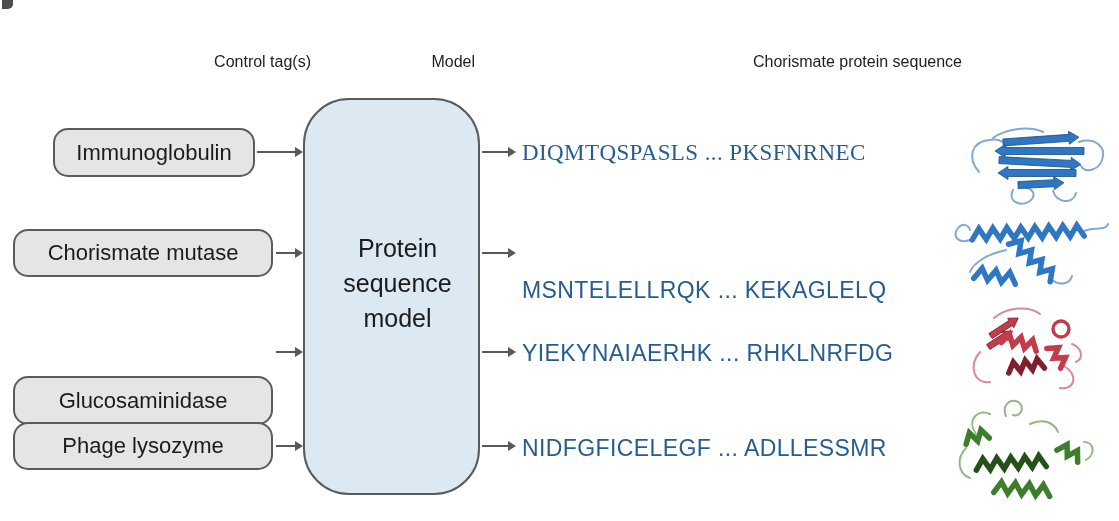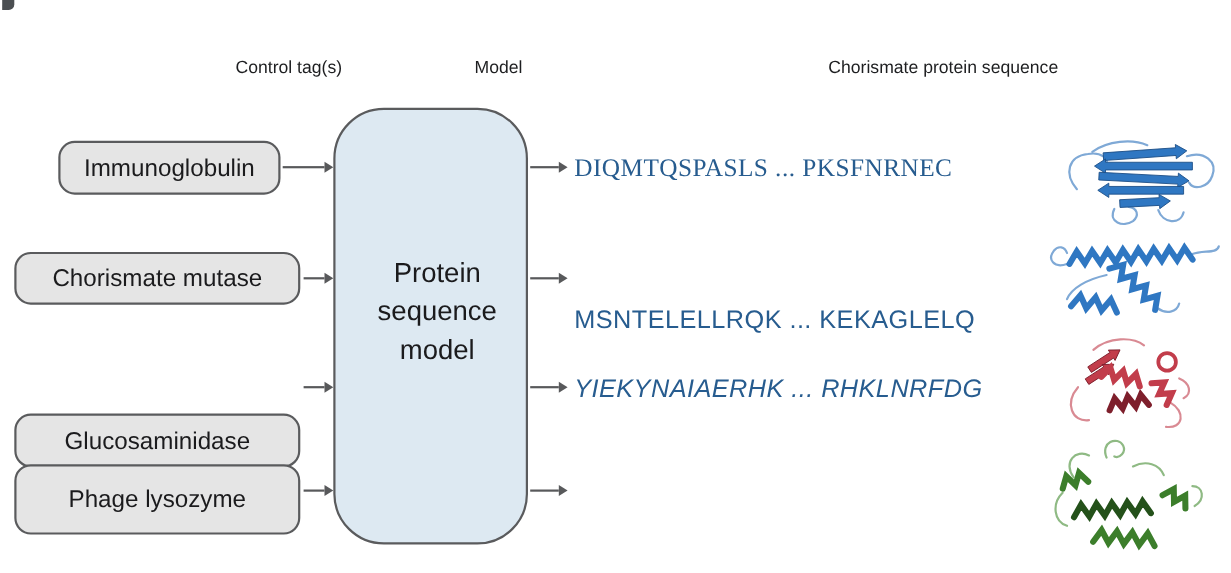--- a/index.html
+++ b/index.html
@@ -17,21 +17,21 @@
 
   .tag {
     position:absolute; background:#e5e5e5; border:2px solid #5a5b5d;
     border-radius:15px; box-sizing:border-box;
     display:flex; align-items:center; justify-content:center;
     font-size:22px; color:#1b1b1d; white-space:nowrap;
   }
   #tag-0 { left:53px; top:128px; width:202px; height:49px; }
   #tag-1 { left:13px; top:229px; width:260px; height:48px; }
   #tag-2 { left:13px; top:328px; width:260px; height:49px;margin-top:48px; }
-  #tag-3 { left:13px; top:422px; width:260px; height:64px; }
+  #tag-3 { left:13px; top:422px; width:260px; height:48px; }
 
   .model-box {
     position:absolute; left:303px; top:98px; width:177px; height:397px;
     background:#dde9f2; border:2px solid #5a5b5d; border-radius:46px;
     box-sizing:border-box; display:flex; align-items:center; justify-content:center;
   }
   .model-label {
     text-align:center; font-size:25px; line-height:35px; color:#1b1b1d;
     padding-bottom:26px;
     margin-left:12px;
@@ -50,21 +50,21 @@
   #arr-out-1 { left:482px; top:252px; width:26px; }
   #arr-out-2 { left:482px; top:351px; width:26px; }
   #arr-out-3 { left:482px; top:445px; width:26px; }
 
   .seq {
     position:absolute; left:522px; font-size:23px; line-height:28px;
     color:#275c8f; letter-spacing:0.4px; white-space:nowrap;
   }
   #seq-0 { top:139px;font-family:Liberation Serif, serif; }
   #seq-1 { top:240px;margin-top:36px; }
-  #seq-2 { top:339px;font-style:italic; }
+  #seq-2 { top:339px; }
   #seq-3 { top:434px; }
 
   .structure { position:absolute; }
   #struct-0 { left:963px; top:114px; width:150px; height:95px;  }
   #struct-1 { left:948px; top:218px; width:168px; height:76px;  }
   #struct-2 { left:960px; top:298px; width:132px; height:102px; }
   #struct-3 { left:948px; top:396px; width:150px; height:118px; }
   .structure svg { width:100%; height:100%; display:block; }
   .helix { fill:none; stroke:var(--c); stroke-width:5.5; stroke-linejoin:miter; stroke-linecap:round; }
   .helix-dark { stroke:var(--cd); }
@@ -104,20 +104,21 @@
   <div class="arrow" id="arr-in-3"></div>
 
   <div class="arrow" id="arr-out-0"></div>
   <div class="arrow" id="arr-out-1"></div>
   <div class="arrow" id="arr-out-2"></div>
   <div class="arrow" id="arr-out-3"></div>
 
   <div class="seq" id="seq-0">DIQMTQSPASLS ... PKSFNRNEC</div>
   <div class="seq" id="seq-1">MSNTELELLRQK ... KEKAGLELQ</div>
   <div class="seq" id="seq-2">YIEKYNAIAERHK ... RHKLNRFDG</div>
+  <div class="seq" id="seq-3">NIDFGFICELEGF ... ADLLESSMR</div>
 
   <div class="structure" id="struct-0" style="--c: #2f77c2; --cd: #1d4e86; --cl: #7fa9d6;">
     <svg viewBox="0 0 150 95">
       <g>
         <path class="loop" d="M16,58 C4,44 8,28 26,26 C38,24 46,30 42,37"></path>
         <path class="loop" d="M116,28 C132,23 144,33 139,46 C135,57 122,59 118,52"></path>
         <path class="loop" d="M50,76 C44,88 58,93 67,87 C73,82 71,75 63,74"></path>
         <path class="loop" d="M90,77 C94,89 110,91 113,79"></path>
         <path class="loop" d="M30,24 C44,14 66,12 80,18"></path>
       </g>

